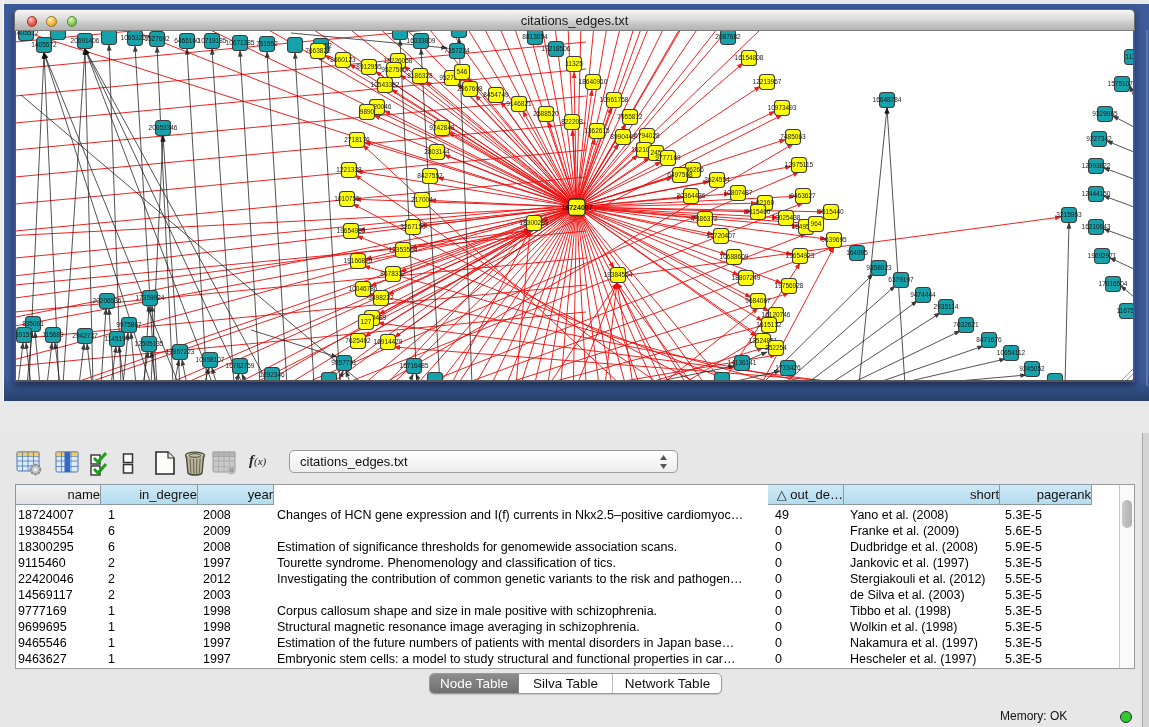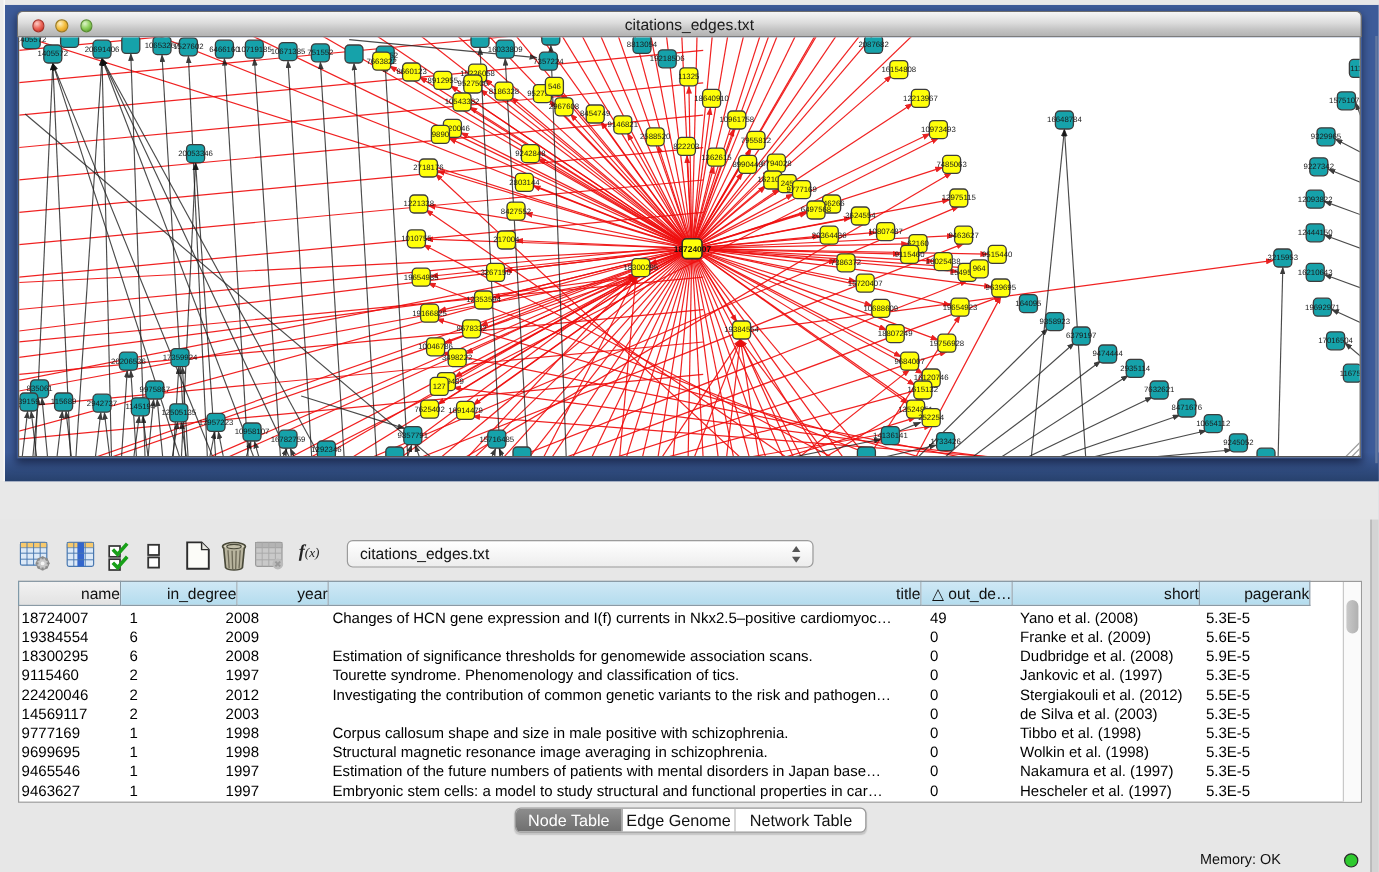--- a/index.html
+++ b/index.html
@@ -25,21 +25,21 @@
 #tp-body{position:absolute;left:0;top:433px;width:1149px;height:294px;background:#e7e7e7}
 
 .icon{position:absolute;top:450px}
 #combo{position:absolute;left:289px;top:450px;width:389px;height:23px;background:linear-gradient(#ffffff,#ededed);border:1px solid #9b9b9b;border-radius:5px}
 #combo .t{position:absolute;left:10px;top:3px;font-size:13px;color:#111}
 
 #tbl{position:absolute;left:15px;top:484px;width:1120px;height:185px;background:#fff;border:1px solid #9a9a9a}
 .th{position:absolute;top:484px;height:21px;background:linear-gradient(#cfe8f5,#b4dcee);border:1px solid #8a9aa5;border-left:none;font-size:13px;color:#111;text-align:right;line-height:20px}
 .trow{position:absolute;left:15px;width:1104px;height:16px;font-size:12.5px;color:#000;white-space:nowrap}
 .trow span{position:absolute;top:0;display:block;overflow:hidden}
-.c1{left:3px;width:84px}.c2{left:93px;width:86px}.c3{left:173px;width:70px}
+.c1{left:3px;width:84px}.c2{left:93px;width:86px}.c3{left:188px;width:70px}
 .c4{left:262px;width:490px}.c5{left:760px;width:70px}.c6{left:835px;width:150px}
 .c7{left:990px;width:100px}
 #vsb{position:absolute;left:1119px;top:485px;width:15px;height:183px;background:#fafafa;border-left:1px solid #c8c8c8}
 #vsb .th2{position:absolute;left:2px;top:15px;width:10px;height:28px;border-radius:5px;background:linear-gradient(90deg,#c9c9c9,#b0b0b0)}
 
 #tabs{position:absolute;left:429px;top:673px;width:293px;height:21px;border:1px solid #9a9a9a;border-radius:5px;background:#fff;box-shadow:0 1px 1px rgba(0,0,0,.15)}
 #tabs .seg{position:absolute;top:0;height:19px;font-size:13.5px;line-height:19px;text-align:center}
 #seg1{left:0;width:89px;background:linear-gradient(#8d8d8d,#6f6f6f);color:#fff;border-radius:4px 0 0 4px;border-right:1px solid #868686}
 #seg2{left:90px;width:91px;color:#111}
 #seg3{left:182px;width:110px;color:#111;border-left:1px solid #b9b9b9}
@@ -685,21 +685,20 @@
     <svg width="9" height="14" viewBox="0 0 9 14" style="position:absolute;right:9px;top:4px">
       <path d="M4.5 0 L8 5 L1 5 Z" fill="#555"></path>
         <path d="M4.5 14 L8 9 L1 9 Z" fill="#555"></path>
     </svg>
   </div>
   <div id="tbl"></div>
 
 <div class="th" style="left:15px;width:86px;background:linear-gradient(#f2f2f2,#e2e2e2);border-left:1px solid #7f99a8">name</div>
 <div class="th" style="left:101px;width:97px">in_degree</div>
 <div class="th" style="left:198px;width:76px">year</div>
-<div class="th" style="left:274px;width:494px">title</div>
 <div class="th" style="left:768px;width:76px">△ out_de…</div>
 <div class="th" style="left:844px;width:156px">short</div>
 <div class="th" style="left:1000px;width:92px">pagerank</div>
 
   <div class="trow" style="top:508px">
       <span class="c1">18724007</span>
       <span class="c2">1</span>
       <span class="c3">2008</span>
       <span class="c4">Changes of HCN gene expression and I(f) currents in Nkx2.5–positive cardiomyoc…</span>
       <span class="c5">49</span>
@@ -783,18 +782,18 @@
       <span class="c4">Embryonic stem cells: a model to study structural and functional properties in car…</span>
       <span class="c5">0</span>
       <span class="c6">Hescheler et al. (1997)</span>
       <span class="c7">5.3E-5</span>
     </div>
   <div id="vsb">
       <div class="th2"></div>
     </div>
   <div id="tabs">
     <div class="seg" id="seg1">Node Table</div>
-    <div class="seg" id="seg2">Edge Genome</div>
+    <div class="seg" id="seg2">Silva Table</div>
     <div class="seg" id="seg3">Network Table</div>
   </div>
   <div id="status">Memory: OK</div>
     <div id="memdot"></div>
 </div>
 
 </body></html>

